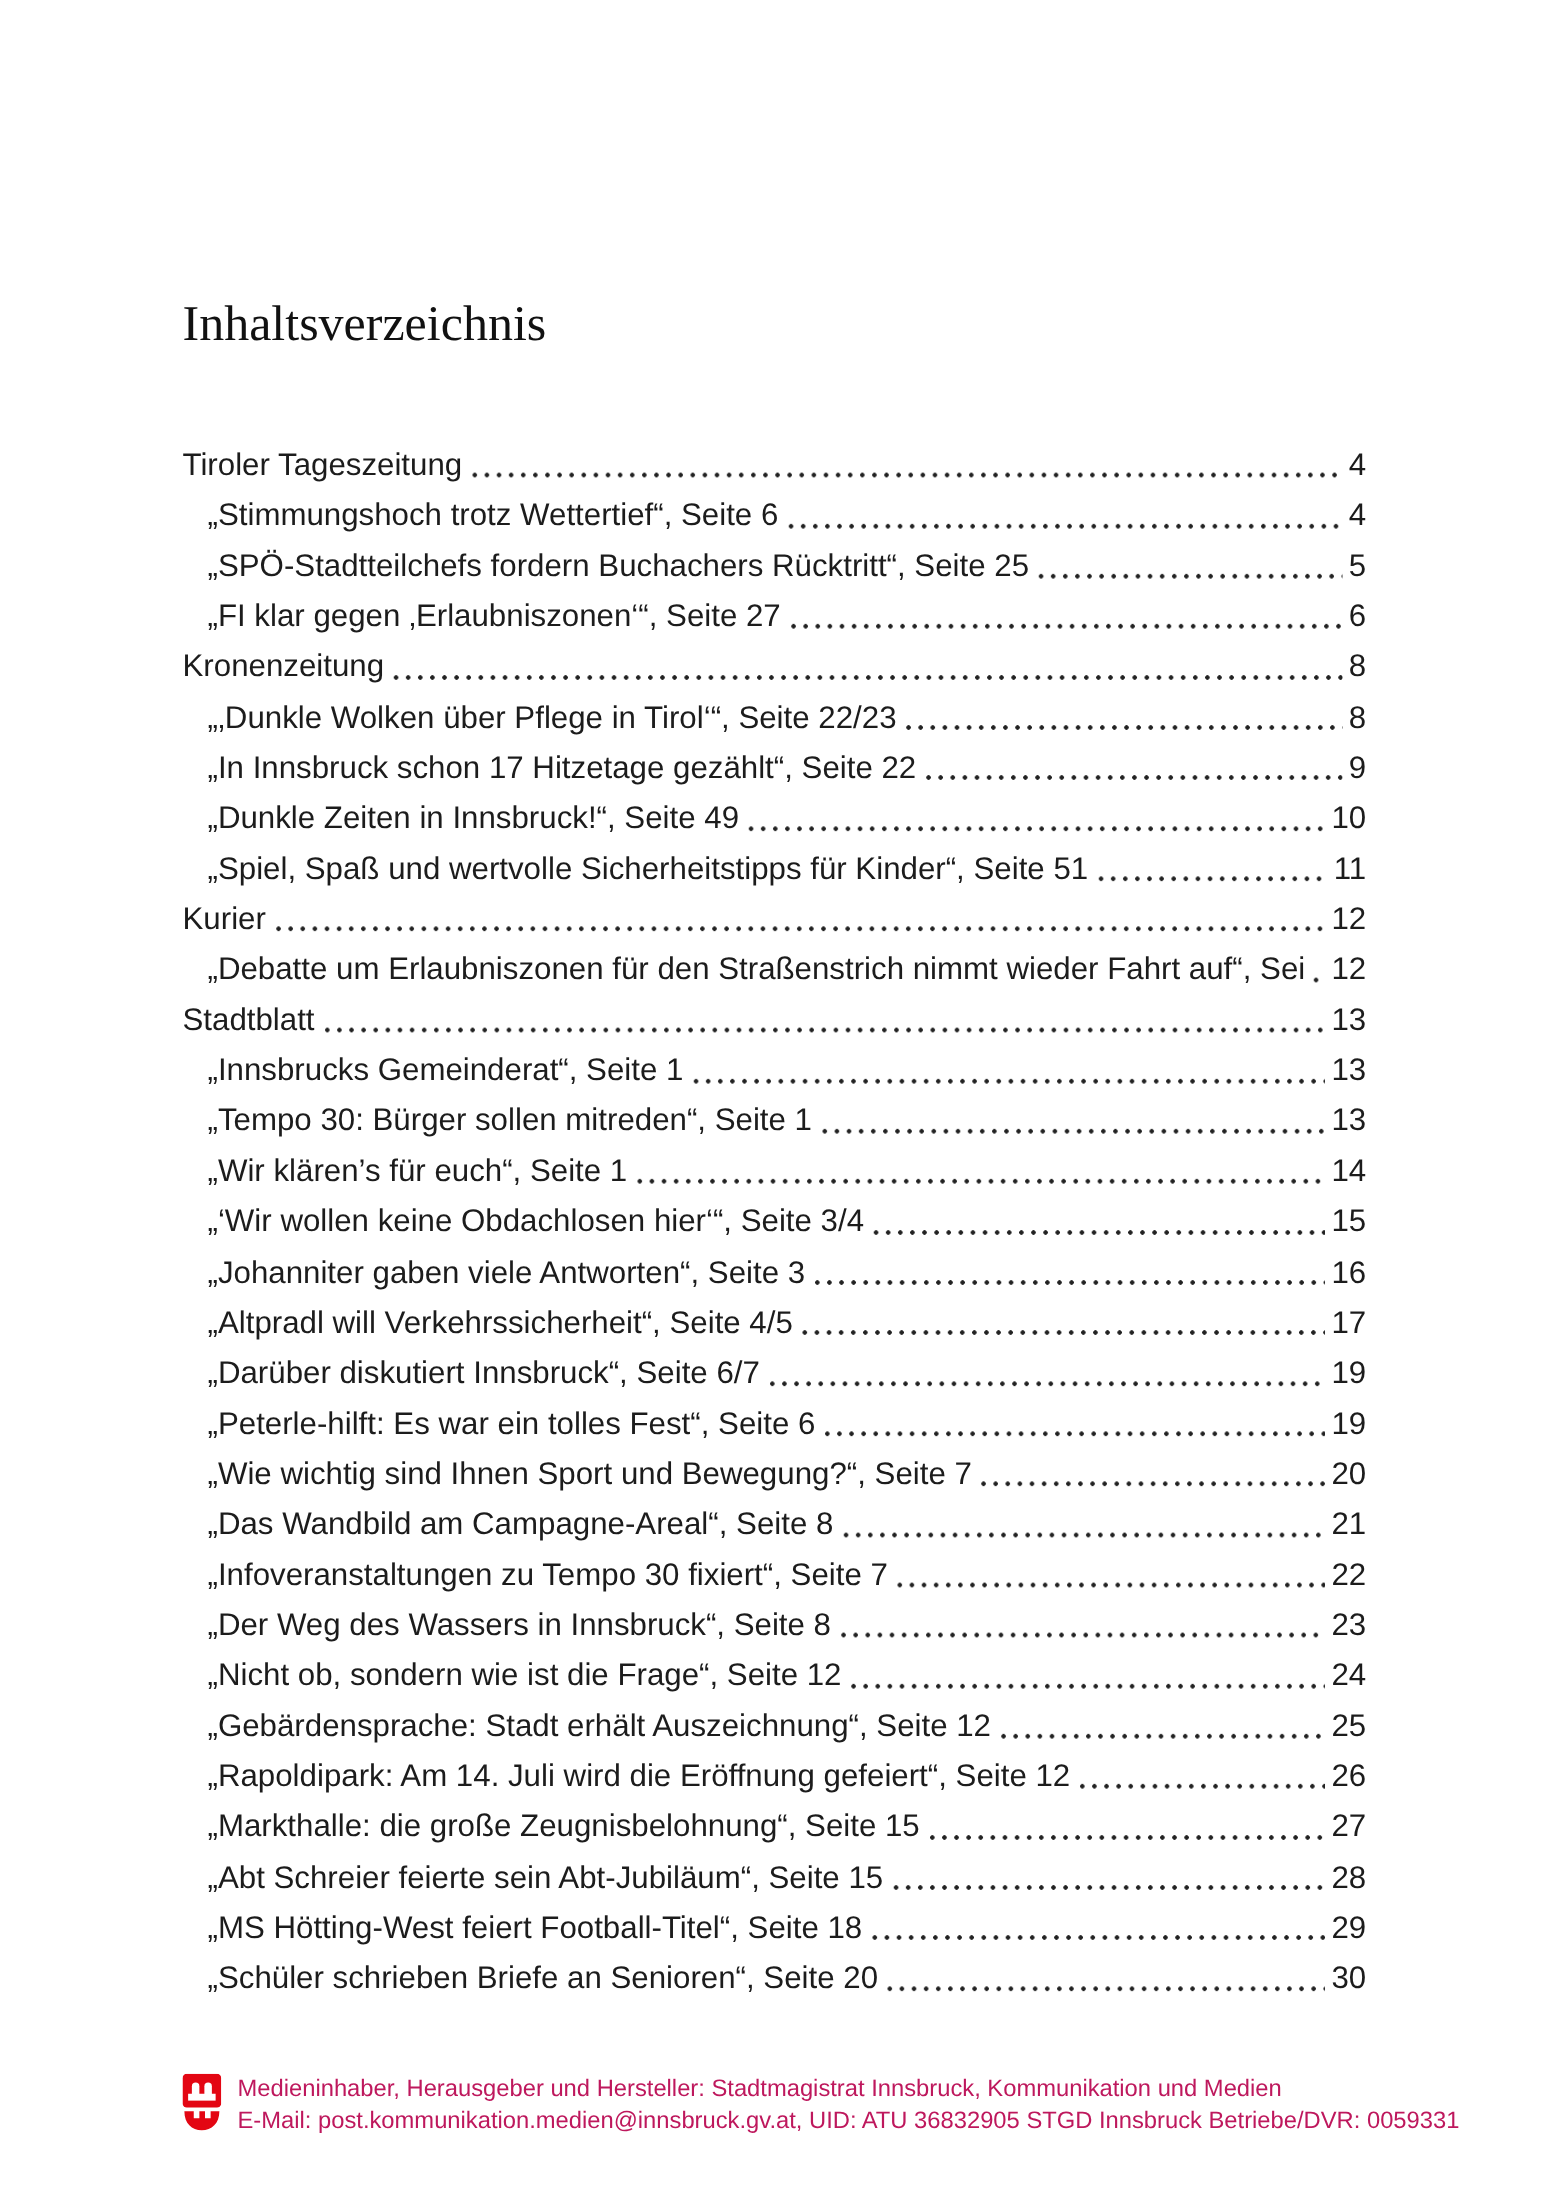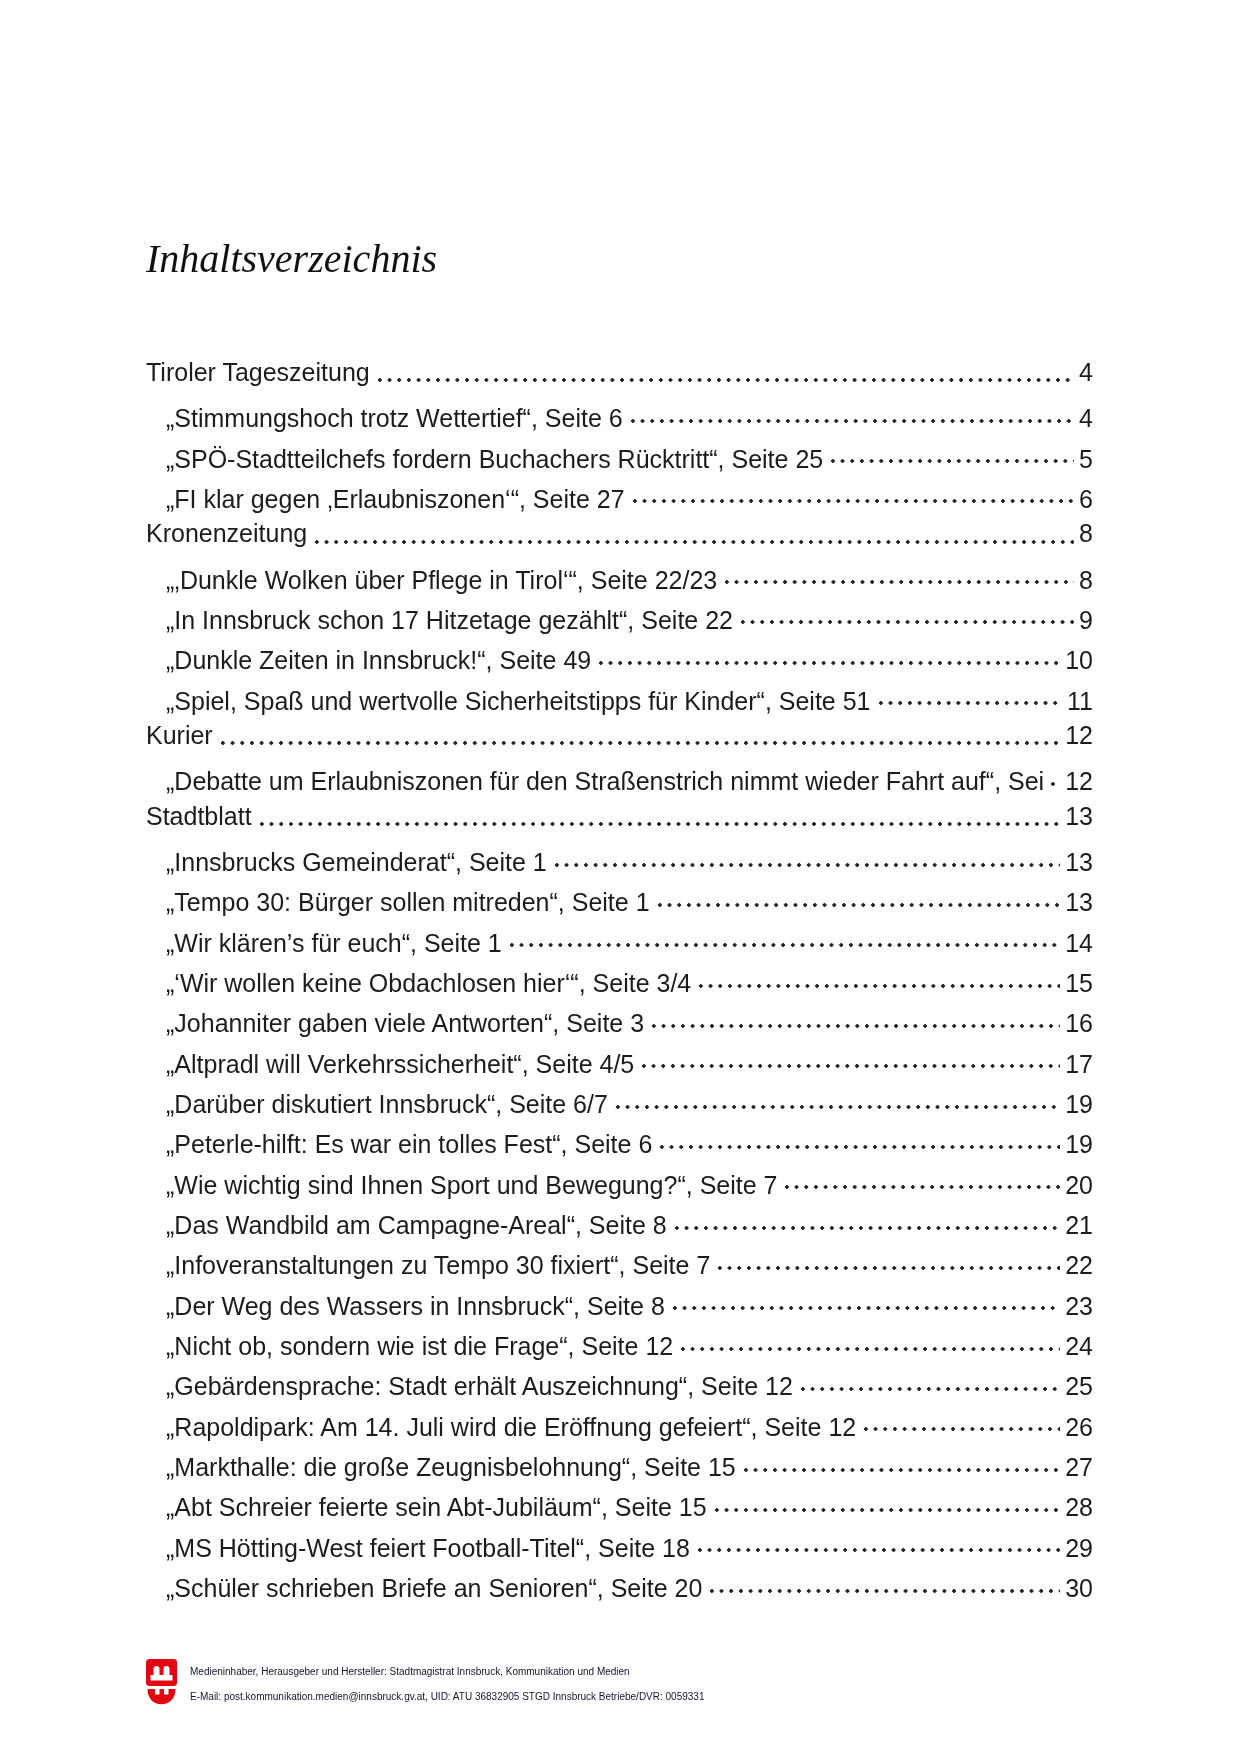--- a/index.html
+++ b/index.html
@@ -14,37 +14,36 @@
   }
   .title {
     position:absolute;
     left:146px; top:236px;
     margin:0;
     font-family:"Liberation Serif","DejaVu Serif",serif;
     font-weight:400;
     font-size:40px;
     line-height:46px;
     color:#111111;
-    font-style:italic;
   }
   .toc {
     position:absolute;
     left:146px; top:314px;
     width:947px; 
     margin-top:44px;
   }
   .toc-row {
     display:flex;
     align-items:baseline;
     height:40.35px;
     font-size:25px;
     line-height:28.7px;
     color:#1c1c1c;
   }
-  .toc-row.level-2 { padding-left:20px;align-items:center; }
+  .toc-row.level-2 { padding-left:20px; }
   .toc-label {
     flex:0 1 auto;
     white-space:nowrap;
     overflow:hidden;
   }
   .toc-leader {
     flex:1 0 14px;
     align-self:stretch;
     margin-left:3px;
     margin-right:5px;
@@ -59,23 +58,23 @@
   }
   .footer {
     position:absolute;
     left:146px; top:1659px;
     display:flex;
     align-items:flex-start;
     gap:13px;
   }
   .footer-logo { width:31px; height:46px; flex:0 0 auto; }
   .footer-text {
-    font-size:10px;
+    font-size:19px;
     line-height:24.5px;
-    color:#0f172a;
+    color:#be185d;
     padding-top:1px;
     white-space:nowrap;
   }
   .email-link {
     text-underline-offset:2px;
   }
 </style>
 </head>
 <body>
 

